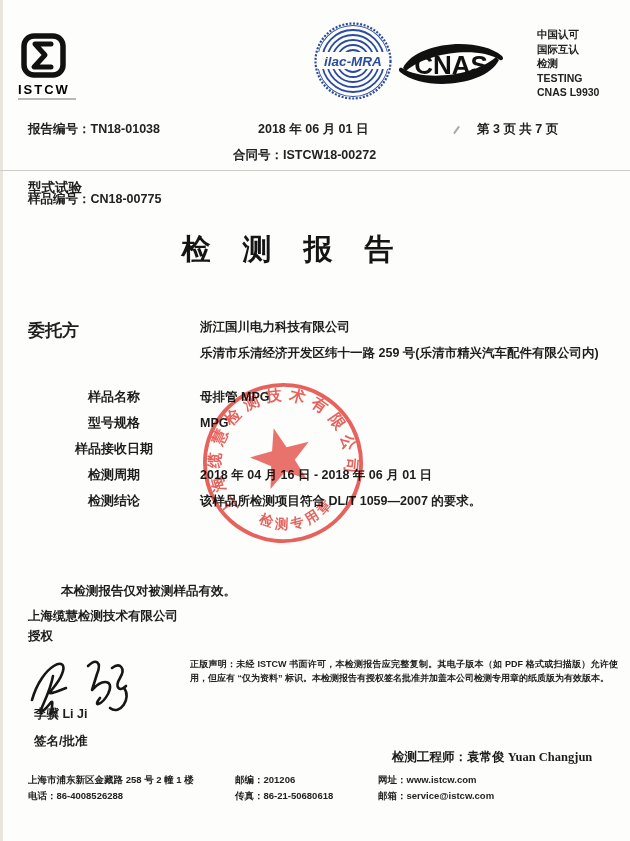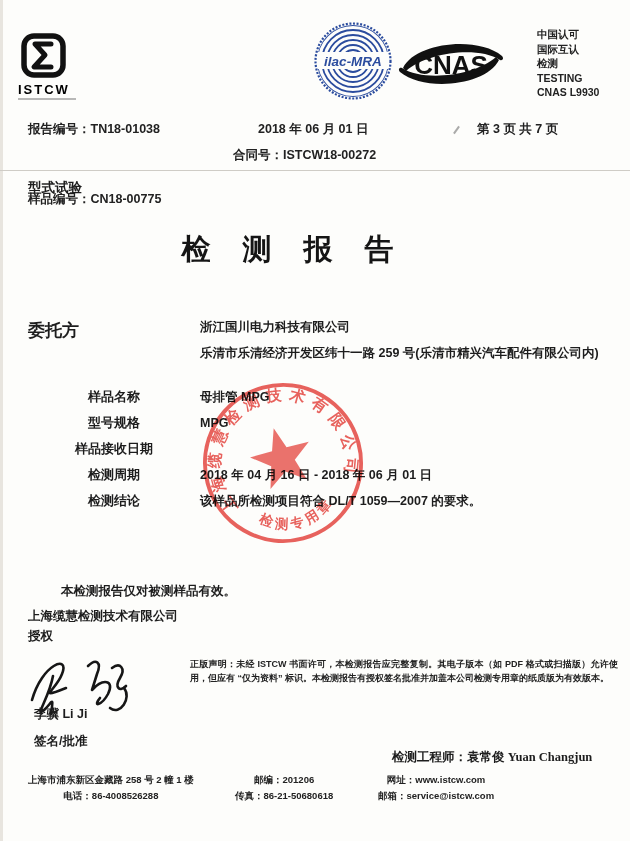--- a/index.html
+++ b/index.html
@@ -24,21 +24,21 @@
   
   .field-label{font-size:17px;font-weight:700;}
   .field-value{font-size:12.5px;font-weight:700;}
   .rows .row{display:flex;line-height:26px;}
   .rows .lbl{width:172px;flex:0 0 172px;font-size:13px;font-weight:700;text-align:center;}
   .rows .val{font-size:12.5px;font-weight:700;}
   .validity{font-size:12.5px;font-weight:700;}
   .disclaimer{width:428px;font-size:9px;font-weight:700;line-height:13.8px;color:#222;text-align:justify;}
   .signer{font-size:12.5px;font-weight:700;}
   .engineer{font-size:12.5px;font-weight:700;font-family:Liberation Serif, serif;}
-  .footer-col{font-size:9.5px;font-weight:700;line-height:15.5px;color:#222;text-align:center;}
+  .footer-col{font-size:9.5px;font-weight:700;line-height:15.5px;color:#222;}
   .stamp{mix-blend-mode:multiply;opacity:.82;}
   .pen-tick{width:9px;height:2px;background:#666;opacity:.55;transform:rotate(-55deg);}
   .left-edge{width:3px;height:841px;background:#e2dfd8;opacity:.8;}
 </style>
 </head>
 <body>
 
 <div class="page">
 
   <div class="abs left-edge" style="left:0;top:0;"></div>

